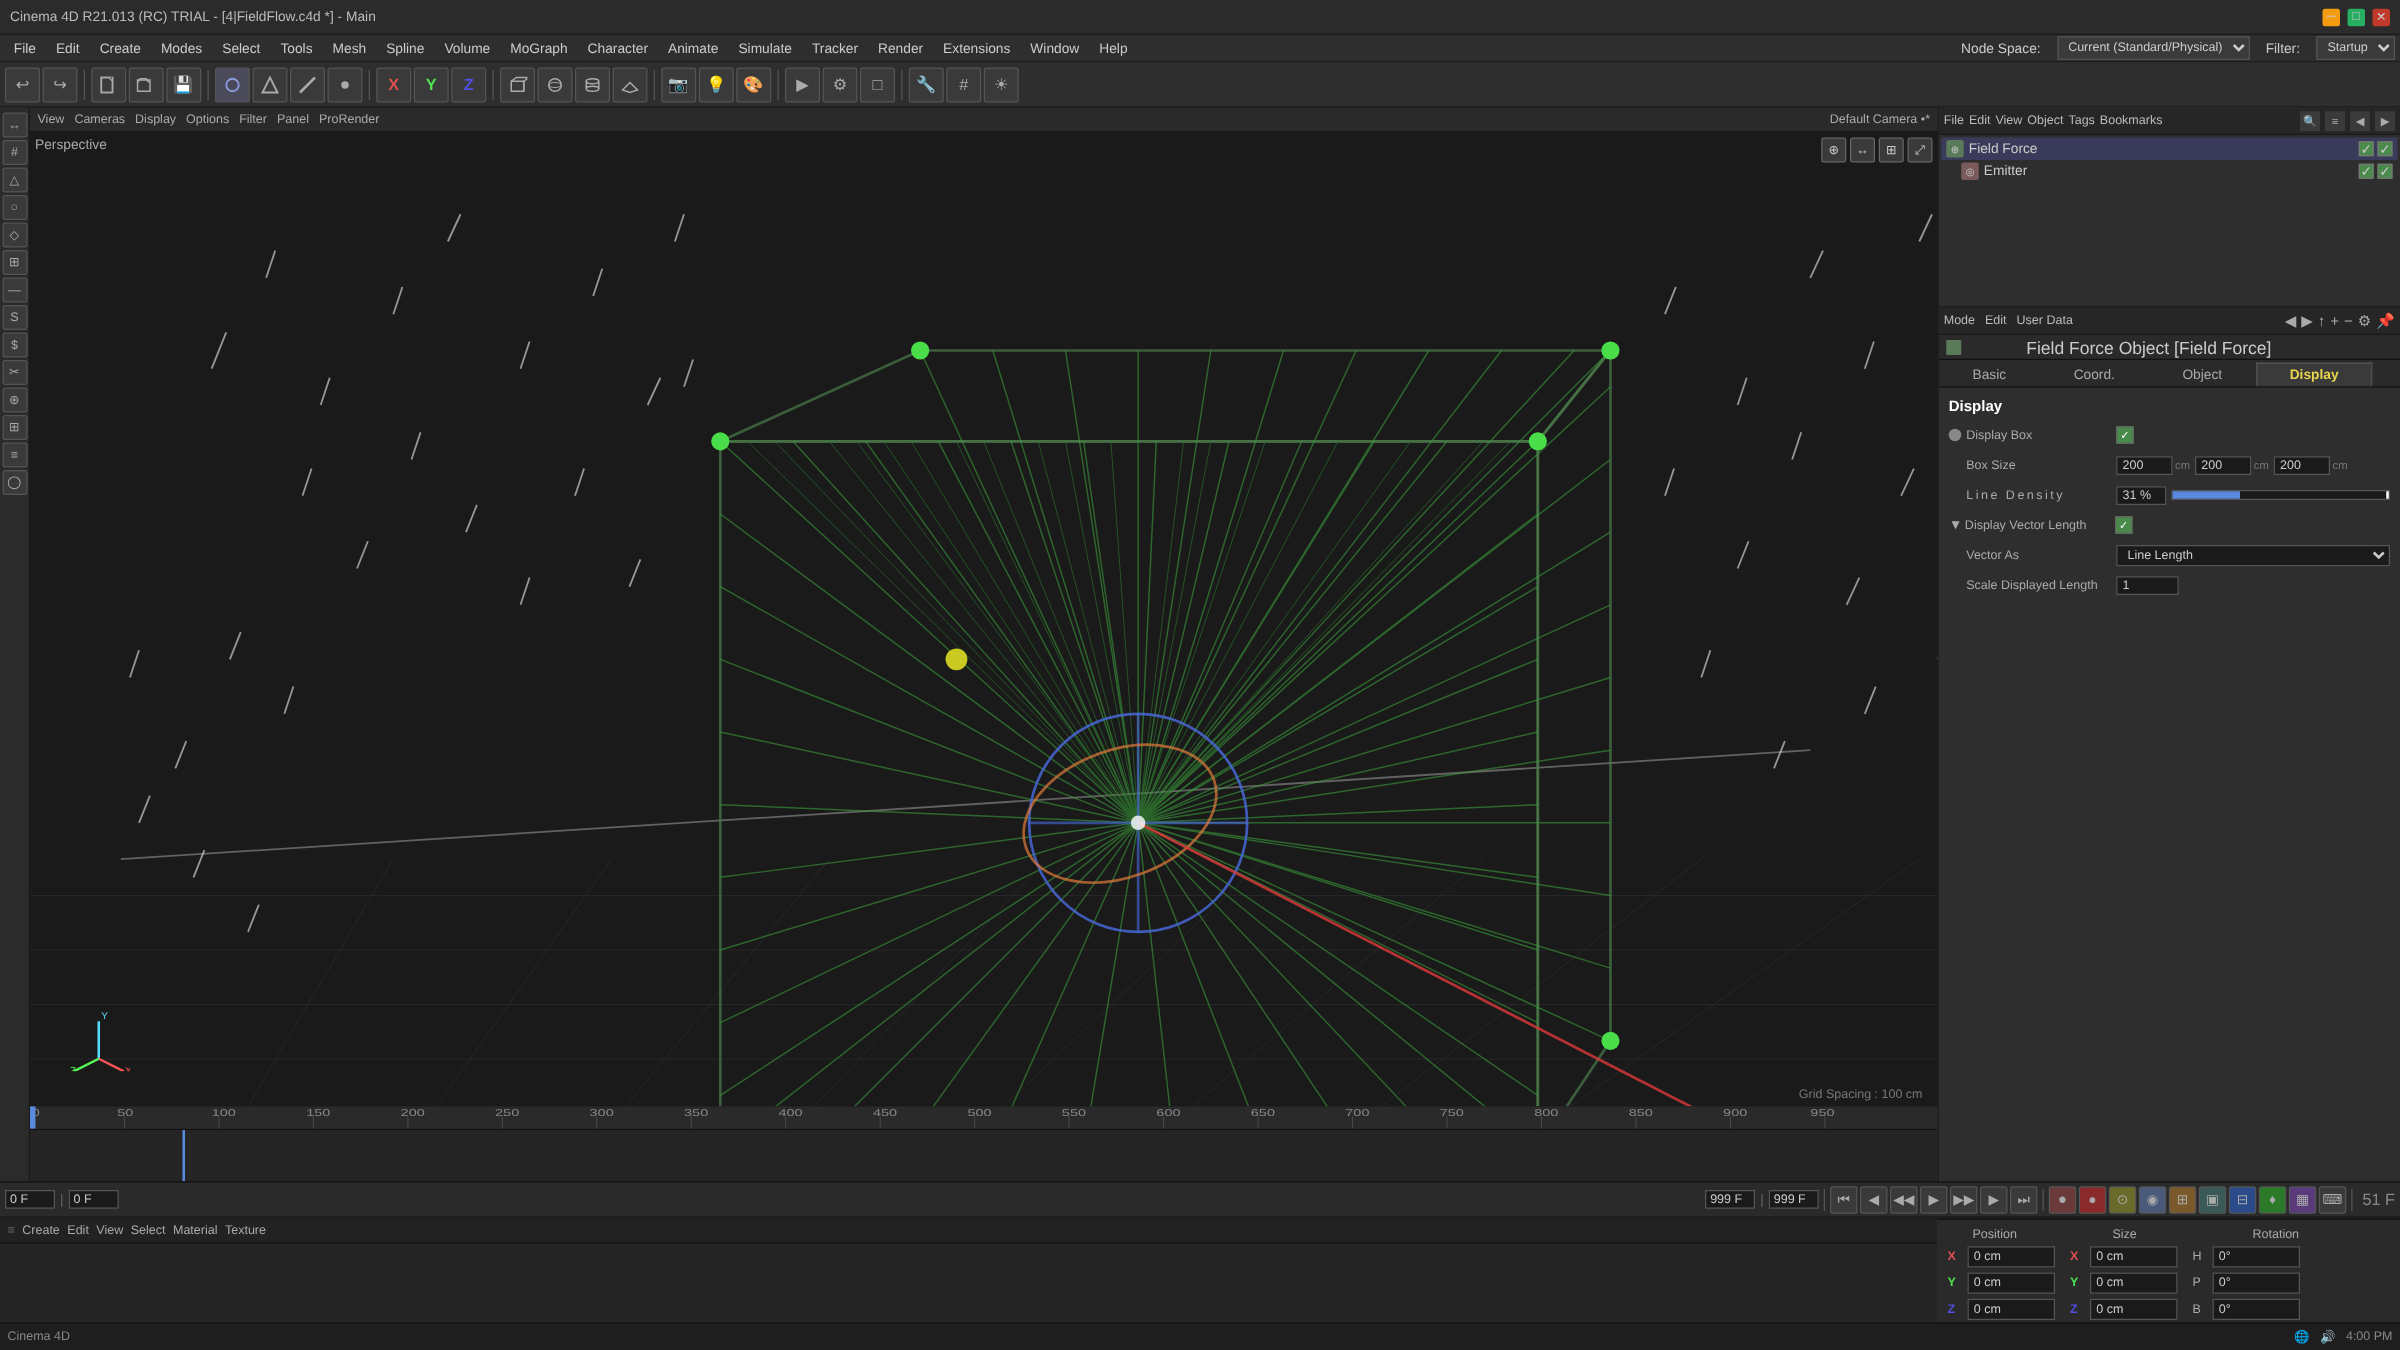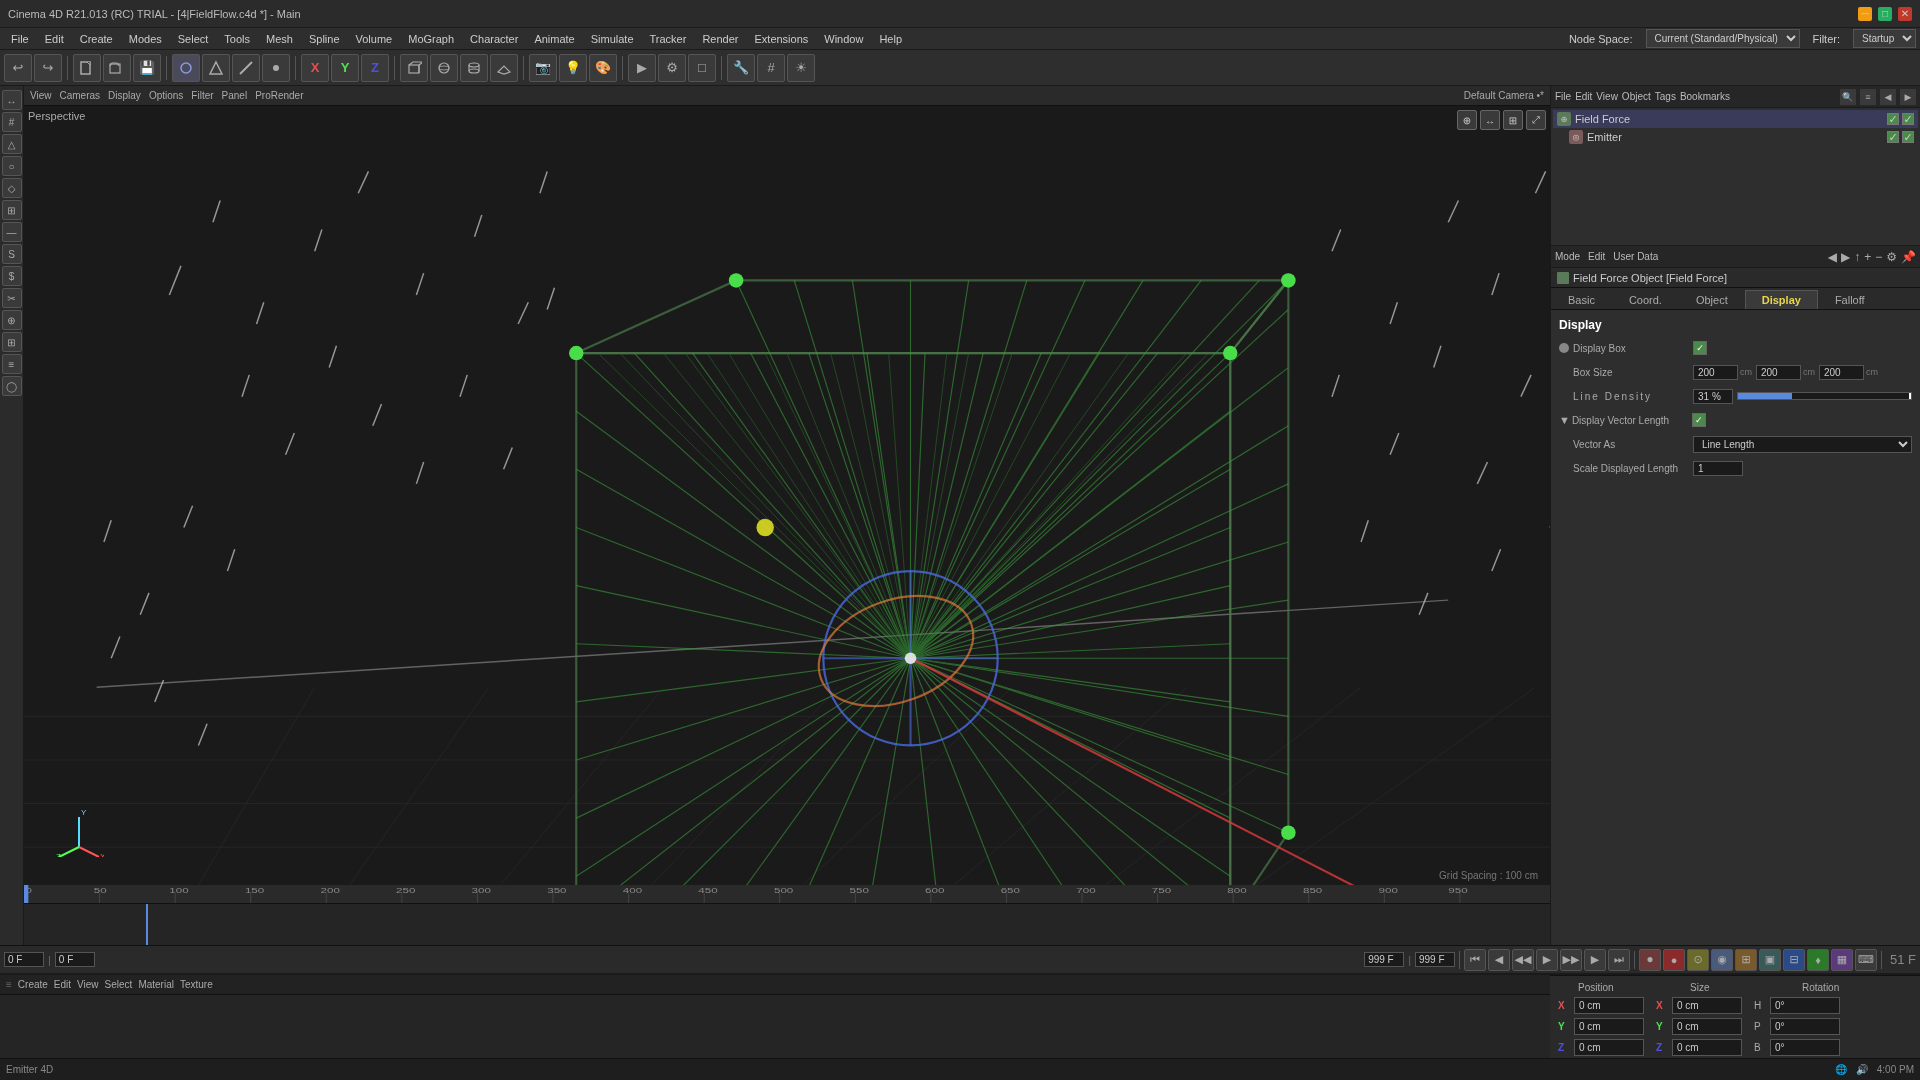--- a/index.html
+++ b/index.html
@@ -208,32 +208,32 @@
     #object-title-bar {
       height: 20px;
       background: #2a2a2a;
       display: flex;
       align-items: center;
       padding: 0 6px;
       gap: 4px;
       border-bottom: 1px solid #111;
     }
     .obj-title-icon { width: 12px; height: 12px; background: #888; border-radius: 1px; }
-    .obj-title-text { color: #ccc; font-size: 11px; }
+    .obj-title-text { color: #ccc; font-size: 14px; margin-left: 48px; }
 
     
     #props-tabs {
       height: 22px;
       background: #2a2a2a;
       display: flex;
       align-items: flex-end;
       border-bottom: 1px solid #111;
     }
     .props-tab {
-      padding: 3px 16px;
+      padding: 3px 26px;
       font-size: 11px;
       color: #aaa;
       cursor: pointer;
       border-top: 1px solid transparent;
       border-left: 1px solid transparent;
       border-right: 1px solid transparent;
       background: #2a2a2a;
     }
     .props-tab.active {
       color: #fff;
@@ -1138,20 +1138,20 @@
         <select style="background:#1a1a1a; border:1px solid #555; color:#ccc; font-size:10px; padding:1px 3px; width:80px;">
           <option>Size</option>
         </select>
         <div style="flex:1"></div>
         <button style="background:#3a3a3a; border:1px solid #555; color:#ccc; padding:2px 12px; font-size:10px; cursor:pointer;">Apply</button>
       </div>
     </div>
   </div>
 
   <div id="status-bar">
-    <span class="status-item">Emitter 4D</span>
+    <span class="status-item">Cinema 4D</span>
     <div style="flex:1"></div>
 
     <span class="status-item">🌐</span>
     <span class="status-item">🔊</span>
     <span class="status-item">4:00 PM</span>
   </div>
 </div>
 
 </body></html>

